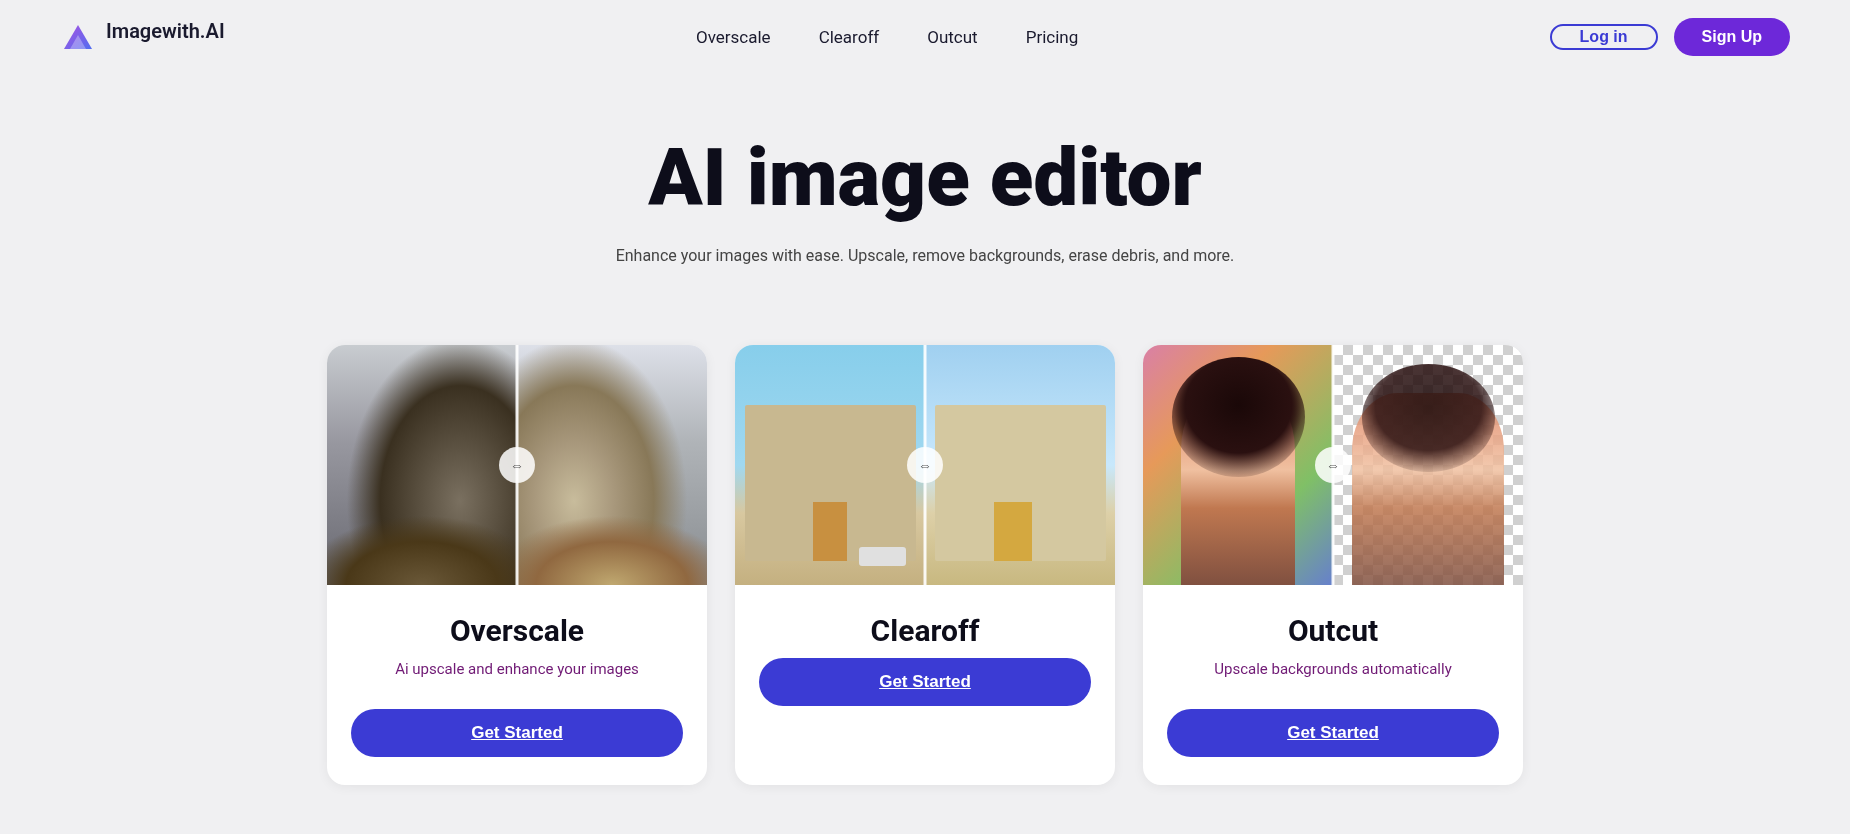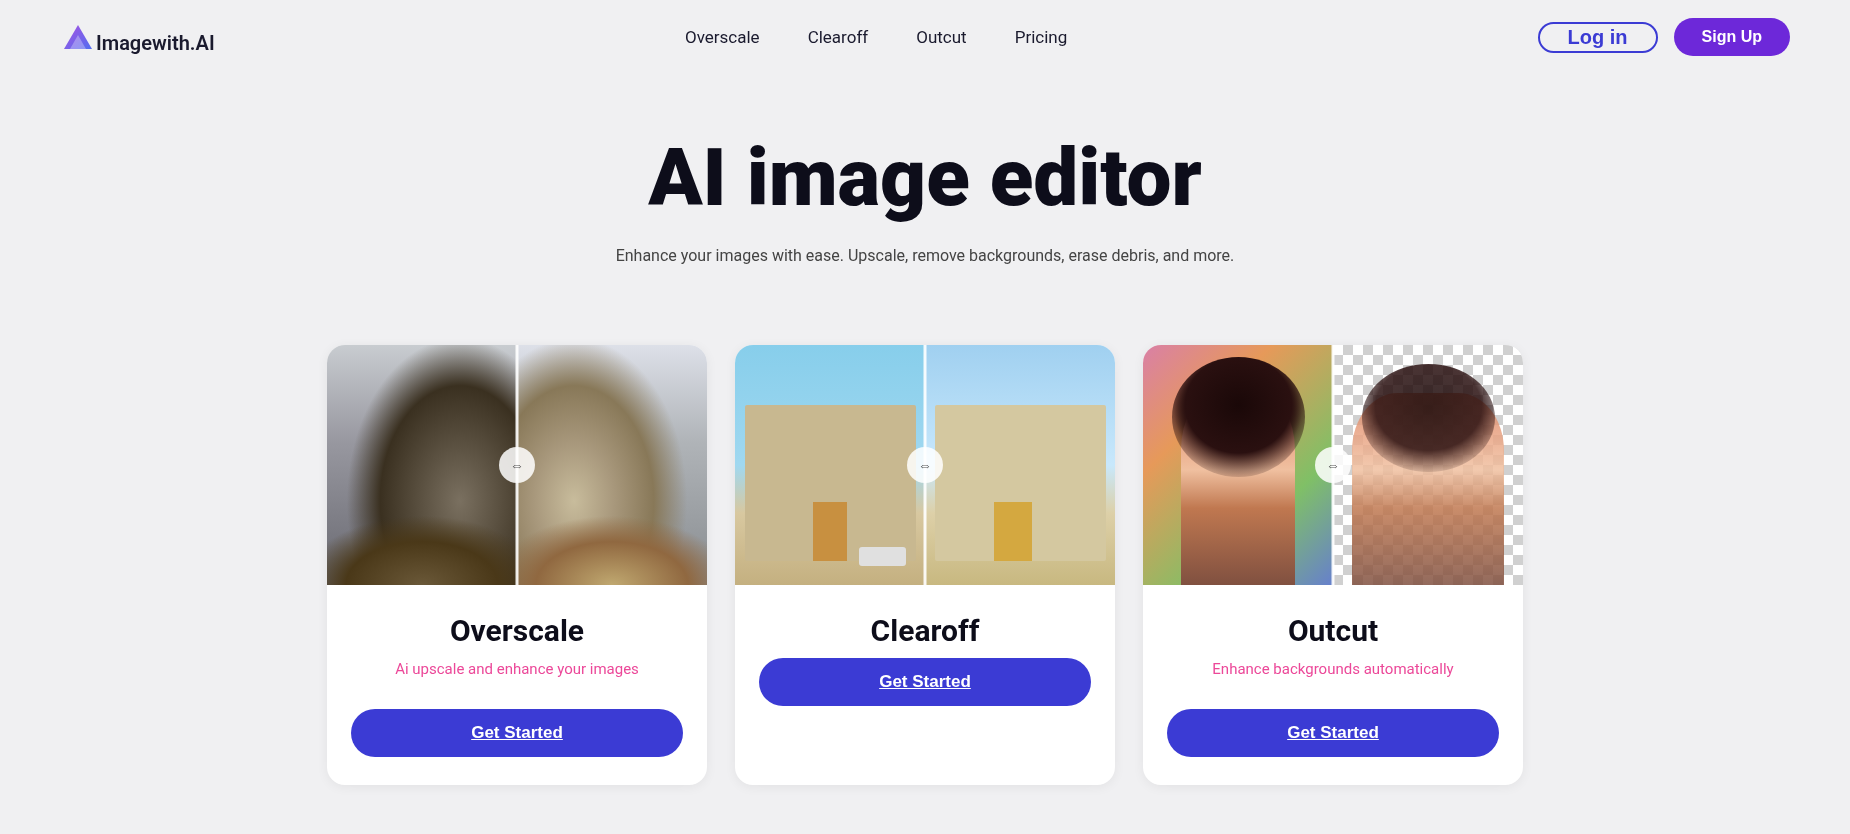--- a/index.html
+++ b/index.html
@@ -15,21 +15,22 @@
     nav {
       display: flex;
       align-items: center;
       justify-content: space-between;
       padding: 18px 60px;
       background: #f0f0f2;
     }
 
     .logo-area {
       display: flex;
-      align-items: flex-end;
+      align-items: flex-start;
+      gap: 10px;
     }
 
     .logo-icon {
       width: 36px;
       height: 36px;
     }
 
     .logo-text {
       font-size: 20px;
       font-weight: 600;
@@ -55,21 +56,21 @@
       align-items: center;
       gap: 16px;
     }
 
     .btn-login {
       padding: 2px 28px;
       border: 2px solid #3b3bd4;
       border-radius: 50px;
       background: transparent;
       color: #3b3bd4;
-      font-size: 20px;
+      font-size: 16px;
       font-weight: 600;
       cursor: pointer;
     }
 
     .btn-signup {
       padding: 10px 28px;
       border: none;
       border-radius: 50px;
       background: #6d28d9;
       color: #fff;
@@ -168,21 +169,21 @@
 
     .card-title {
       font-size: 30px;
       font-weight: 700;
       color: #0d0d1a;
       margin-bottom: 10px;
     }
 
     .card-desc {
       font-size: 15px;
-      color: #ec4899;
+      color: #701a75;
       margin-bottom: 28px;
       line-height: 1.5;
     }
 
     .btn-get-started {
       display: inline-block;
       padding: 14px 60px;
       background: #3b3bd4;
       color: #fff;
       border: none;
@@ -346,18 +347,18 @@
 
           <div style="position:absolute;bottom:0;left:10%;right:10%;height:80%;background:linear-gradient(180deg,#d08060 0%,#e8a080 20%,#f0c0a0 40%,#c07850 60%,#805040 100%);border-radius:30% 30% 0 0;opacity:0.85;"></div>
           <div style="position:absolute;top:8%;left:15%;right:15%;height:45%;background:radial-gradient(ellipse 80% 80% at 50% 40%,#1a0808 0%,#2a1010 50%,transparent 80%);border-radius:50%;opacity:0.85;"></div>
         </div>
       </div>
       <div class="img-divider"></div>
       <div class="img-handle">⇔</div>
     </div>
     <div class="card-body">
       <h2 class="card-title">Outcut</h2>
-      <p class="card-desc">Enhance backgrounds automatically</p>
+      <p class="card-desc">Upscale backgrounds automatically</p>
       <button class="btn-get-started">Get Started</button>
     </div>
   </div>
 
 </section>
 
 </body></html>

